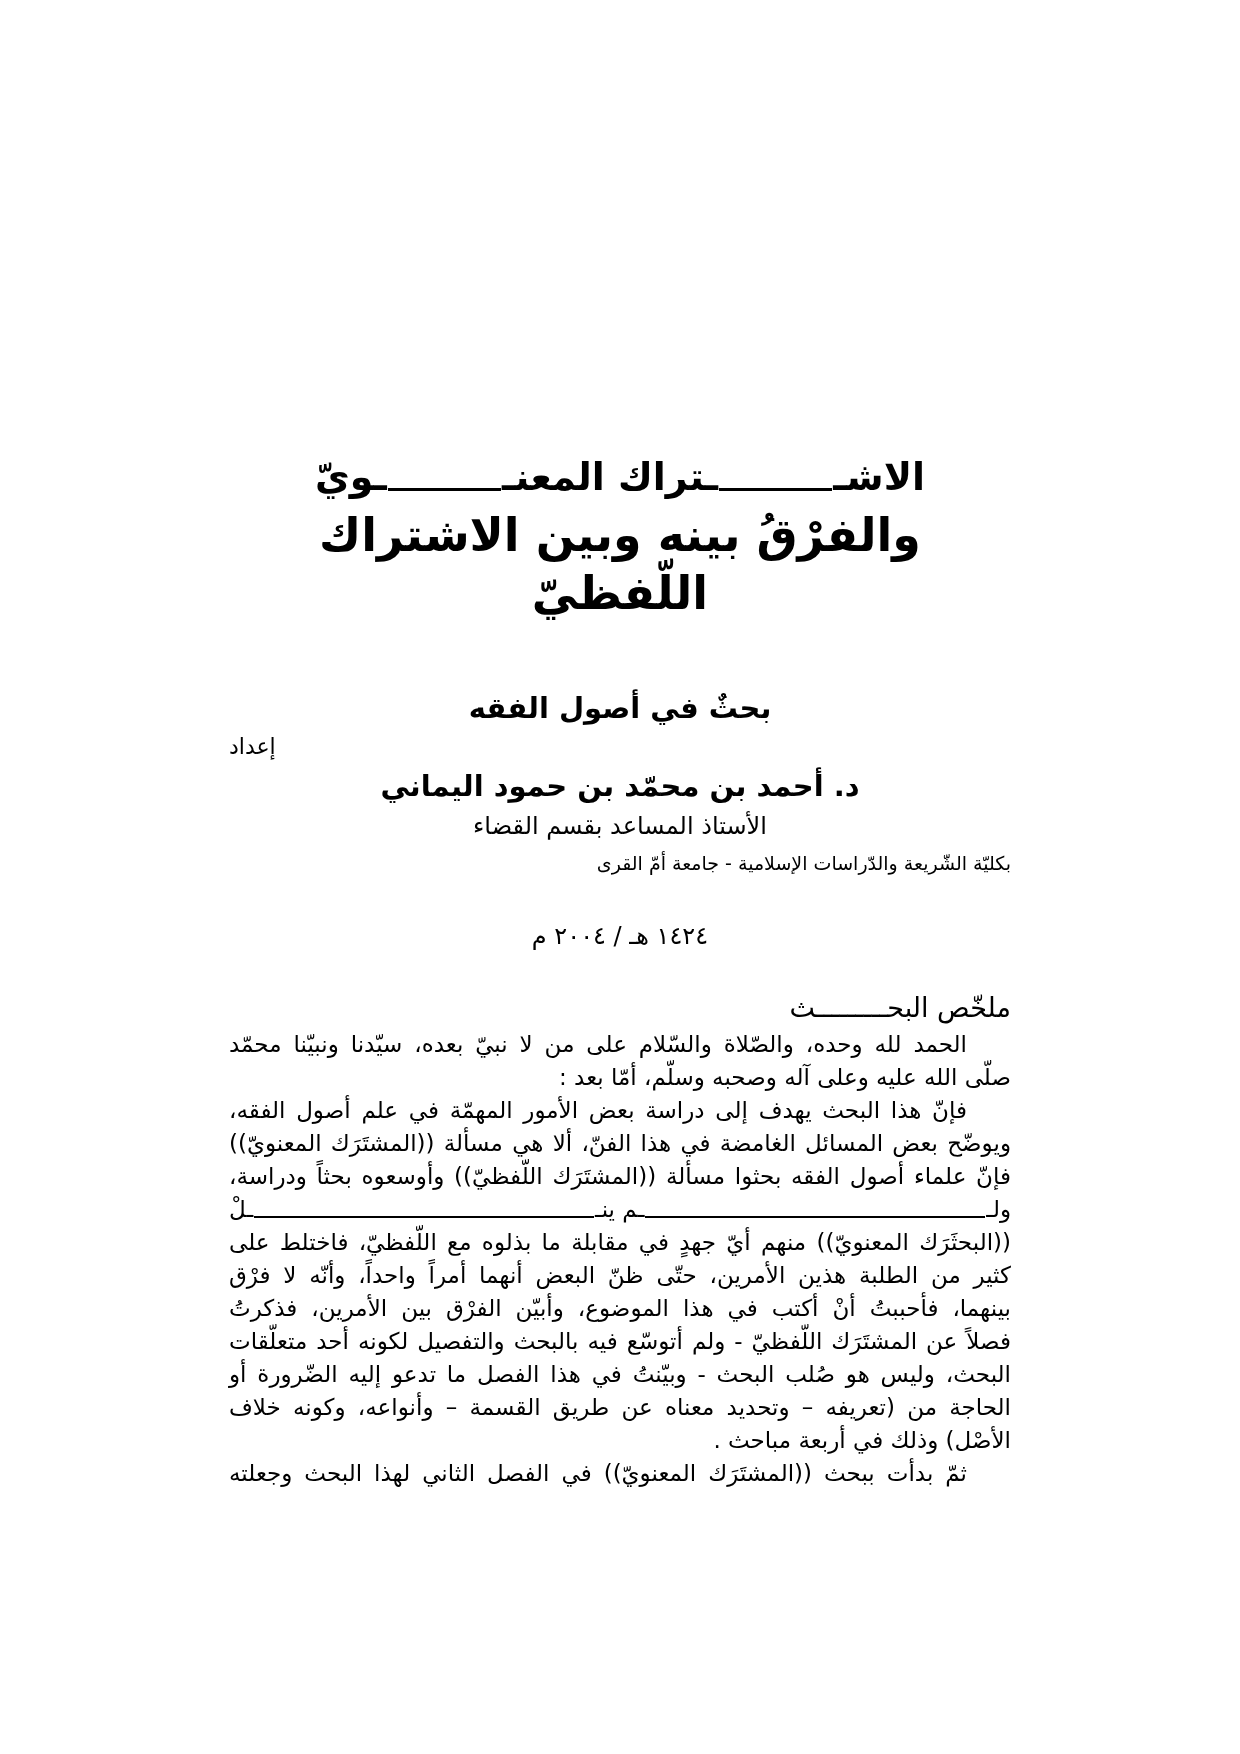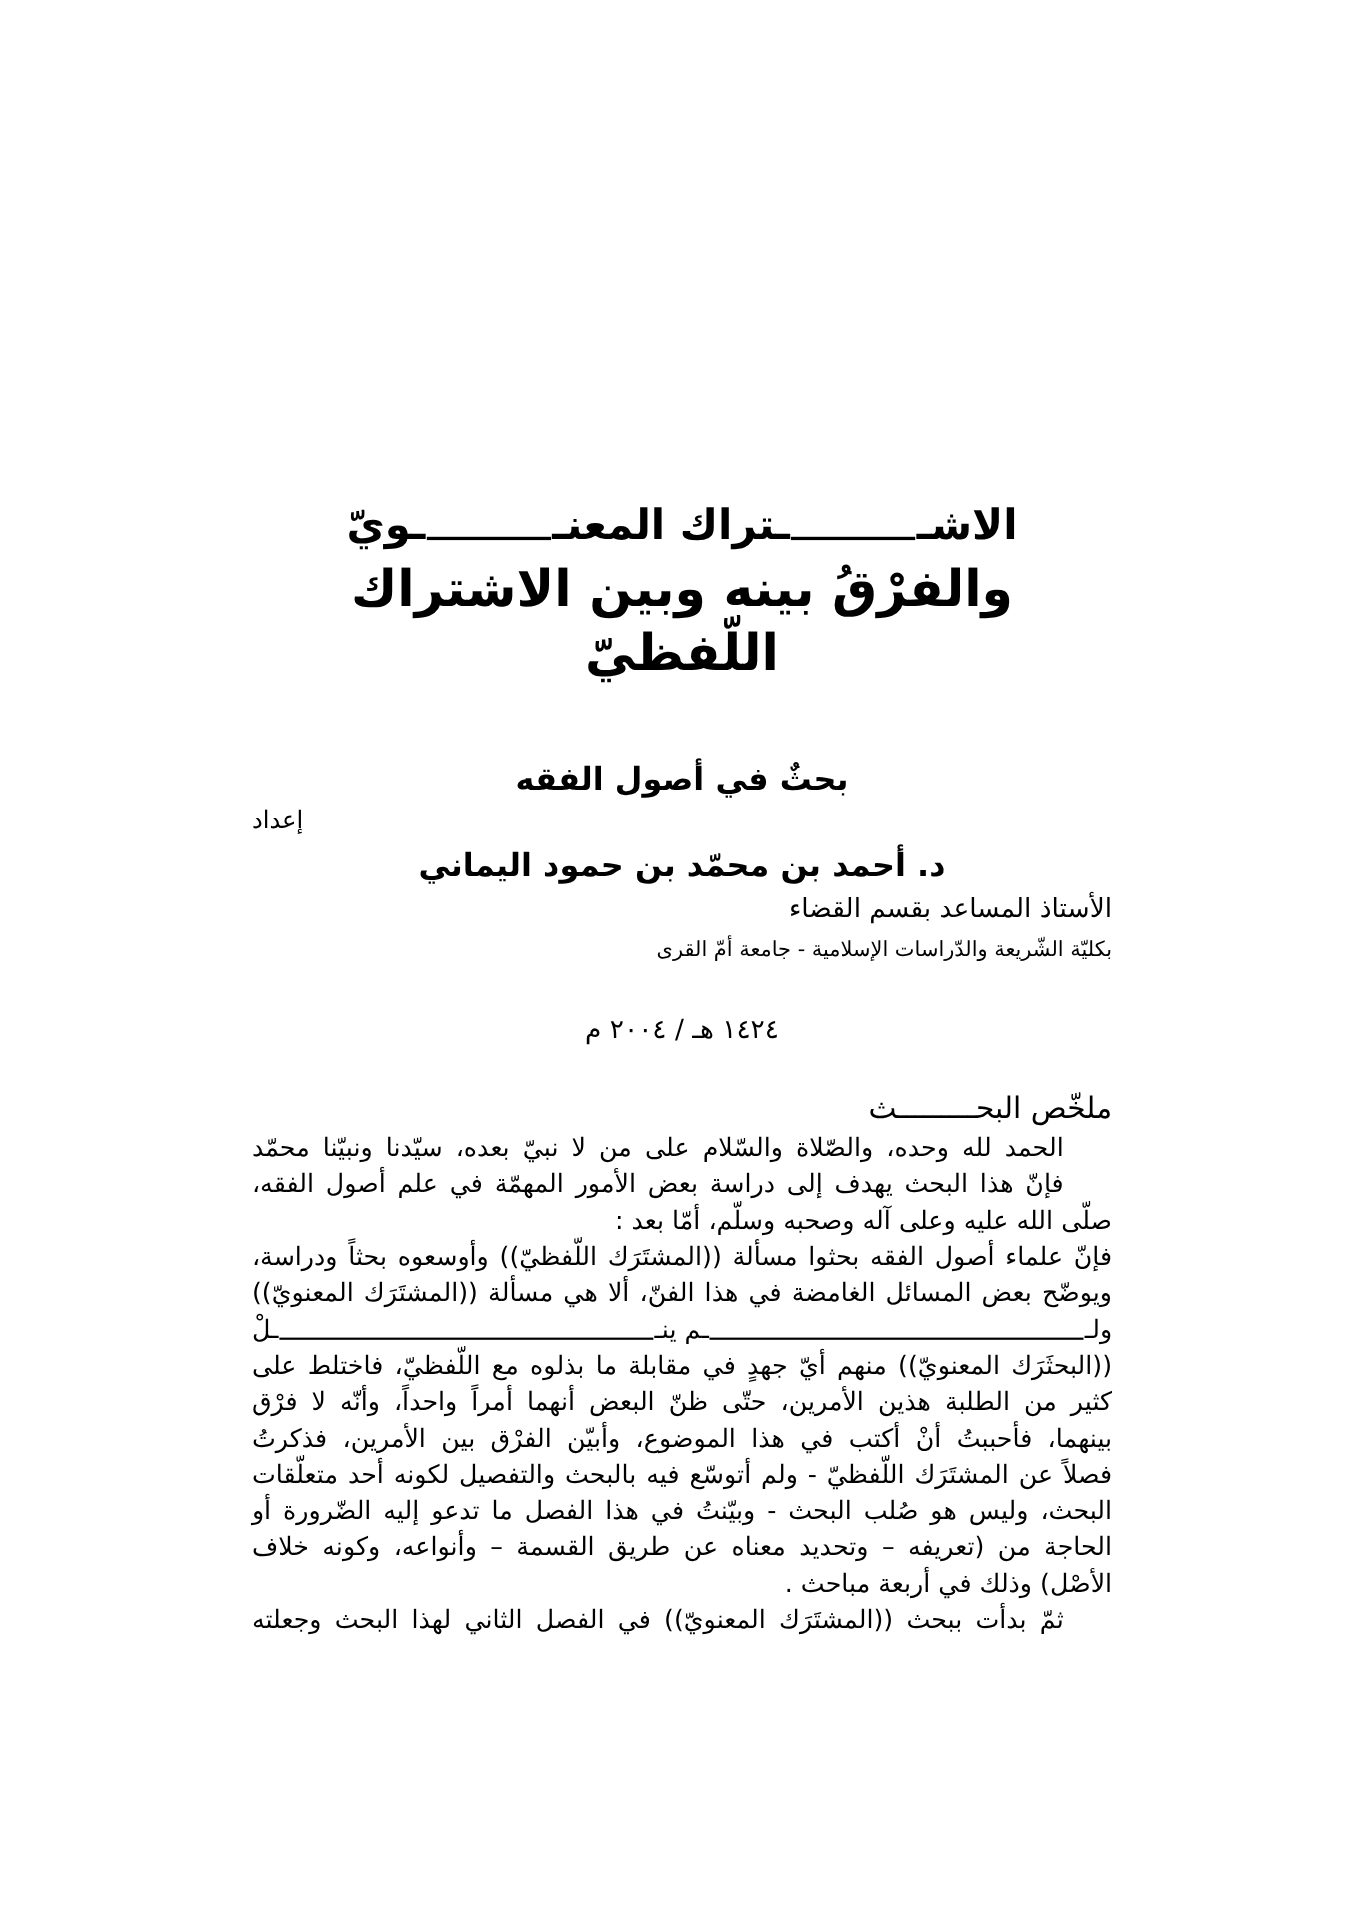--- a/index.html
+++ b/index.html
@@ -51,21 +51,21 @@
   .subtitle {
     text-align: center;
     font-size: 29px;
     font-weight: bold;
     line-height: 44px;
     margin-top: 64px;
   }
   
   .prep   { text-align: left; font-size: 22px; line-height: 34px; }
   .author { text-align: center; font-size: 29px; font-weight: bold; line-height: 44px; }
-  .pos    { text-align: right; font-size: 24px; line-height: 36px; }
+  .pos    { text-align: center; font-size: 24px; line-height: 36px; }
   .aff    { text-align: right; font-size: 19px; line-height: 38px; }
   .date   { text-align: center; font-size: 24px; line-height: 36px; margin-top: 36px; }
   
   .abs-head {
     text-align: right;
     font-size: 27px;
     font-weight: normal;
     line-height: 40px;
     margin-top: 34px;
   }
@@ -102,25 +102,25 @@
     <div class="prep">إعداد</div>
     <div class="author">د. أحمد بن محمّد بن حمود اليماني</div>
     <div class="pos">الأستاذ المساعد بقسم القضاء</div>
     <div class="aff">بكليّة الشّريعة والدّراسات الإسلامية - جامعة أمّ القرى</div>
     <div class="date">١٤٢٤ هـ / ٢٠٠٤ م</div>
 
     <h3 class="abs-head">ملخّص البحـــــــــث</h3>
 
     <div class="body">
       <div class="line j indent">الحمد لله وحده، والصّلاة والسّلام على من لا نبيّ بعده، سيّدنا ونبيّنا محمّد</div>
+      <div class="line r">صلّى الله عليه وعلى آله وصحبه وسلّم، أمّا بعد :</div>
+
       <div class="line j indent">فإنّ هذا البحث يهدف إلى دراسة بعض الأمور المهمّة في علم أصول الفقه،</div>
-
-      <div class="line r">صلّى الله عليه وعلى آله وصحبه وسلّم، أمّا بعد :</div>
+      <div class="line j">ويوضّح بعض المسائل الغامضة في هذا الفنّ، ألا هي مسألة ((المشتَرَك المعنويّ))</div>
       <div class="line j">فإنّ علماء أصول الفقه بحثوا مسألة ((المشتَرَك اللّفظيّ)) وأوسعوه بحثاً ودراسة،</div>
-      <div class="line j">ويوضّح بعض المسائل الغامضة في هذا الفنّ، ألا هي مسألة ((المشتَرَك المعنويّ))</div>
 
       <div class="line stretchline">
           <span>ولـ</span>
           <span class="kashida"></span>
           <span>ـم ينـ</span>
           <span class="kashida"></span>
           <span>ـلْ</span>
         </div>
 
       <div class="line j">((البحثَرَك المعنويّ)) منهم أيّ جهدٍ في مقابلة ما بذلوه مع اللّفظيّ، فاختلط على</div>

